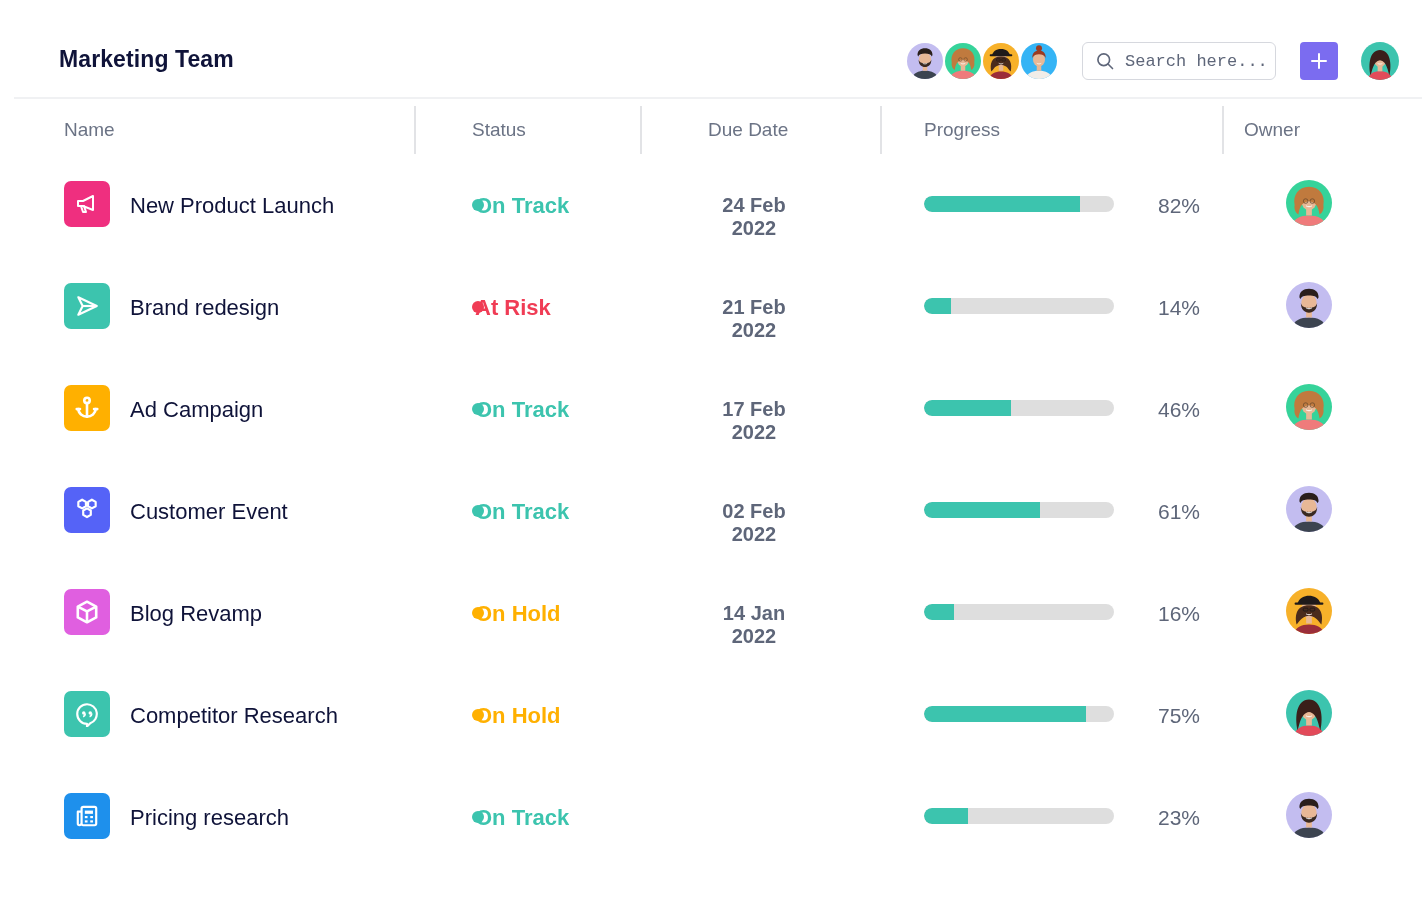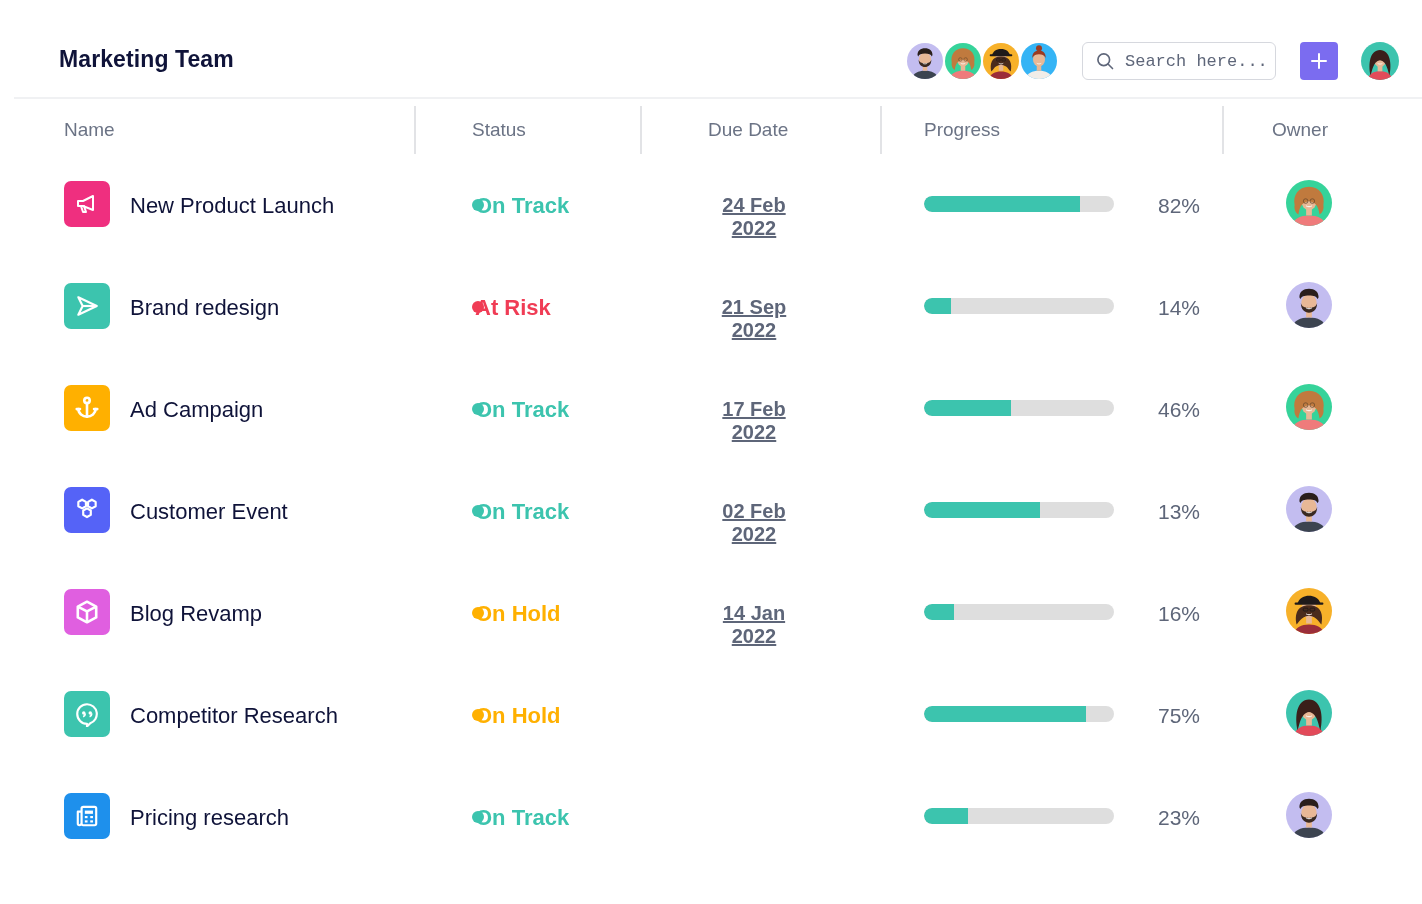--- a/index.html
+++ b/index.html
@@ -21,21 +21,21 @@
   .me-avatar { position: absolute; left: 1347px; top: 42px; width: 38px; height: 38px; border-radius: 50%; overflow: hidden; }
 
   .col-head { position: absolute; top: 119px; font-size: 19px; color: #6b7385; }
   .col-sep { position: absolute; top: 106px; width: 2px; height: 48px; background: #e2e3e6; }
 
   .row { position: absolute; left: 0; width: 1422px; height: 102px; }
   .proj-icon { position: absolute; left: 64px; width: 46px; height: 46px; border-radius: 7px; display: flex; align-items: center; justify-content: center; }
   .proj-name { position: absolute; left: 130px; font-size: 22px; color: #0f1339; }
   .status-dot { position: absolute; left: 472px; width: 12px; height: 12px; border-radius: 50%; }
   .status-label { position: absolute; left: 475px; font-size: 22px; font-weight: 600; }
-  .due { position: absolute; left: 698px; width: 112px; text-align: center; font-size: 20px; color: #5e6679; font-weight: 600; text-decoration: underline; }
+  .due { position: absolute; left: 698px; width: 112px; text-align: center; font-size: 20px; color: #5e6679; font-weight: 600; }
   .bar { position: absolute; left: 924px; width: 190px; height: 16px; background: #dedede; border-radius: 8px; overflow: hidden; }
   .bar .fill { height: 100%; background: #3cc4ae; border-radius: 8px 0 0 8px; }
   .pct { position: absolute; left: 1130px; font-size: 21px; color: #5e6679; margin-left: 28px; }
   .owner { position: absolute; left: 1286px; width: 46px; height: 46px; border-radius: 50%; overflow: hidden; }
 </style>
 </head>
 <body>
 
 <div class="header">
   <div class="page-title">Marketing Team</div>
@@ -109,21 +109,21 @@
 </div>
 
 <div class="col-head" style="left:64px">Name</div>
 <div class="col-sep" style="left:414px"></div>
 <div class="col-head" style="left:472px">Status</div>
 <div class="col-sep" style="left:640px"></div>
 <div class="col-head" style="left:708px">Due Date</div>
 <div class="col-sep" style="left:880px"></div>
 <div class="col-head" style="left:924px">Progress</div>
 <div class="col-sep" style="left:1222px"></div>
-<div class="col-head" style="left:1272px">Owner</div>
+<div class="col-head" style="left:1244px">Owner</div>
 
 <div id="rows">
     <div class="row" style="top: 154px;">
       <div class="proj-icon" style="top:27px;background:#ef2f7f">
         <svg width="24" height="24" viewBox="0 0 24 24" fill="none" stroke="#fff" stroke-width="2" stroke-linejoin="round" stroke-linecap="round">
           <path d="M3 9h5l10-5v14l-10-4H3z"></path>
           <path d="M6 14l2 6h3l-2-6"></path>
         </svg>
       </div>
       <div class="proj-name" style="top:39px">New Product Launch</div>
@@ -148,21 +148,21 @@
     <div class="row" style="top: 256px;">
       <div class="proj-icon" style="top:27px;background:#3cc4ae">
         <svg width="26" height="26" viewBox="0 0 24 24" fill="none" stroke="#fff" stroke-width="2" stroke-linejoin="round">
           <path d="M4 4l17 8-17 8 4-8z"></path>
           <line x1="8" y1="12" x2="21" y2="12"></line>
         </svg>
       </div>
       <div class="proj-name" style="top:39px">Brand redesign</div>
       <div class="status-dot" style="top:45px;background:#f03c55"></div>
       <div class="status-label" style="top:39px;color:#f03c55">At Risk</div>
-      <div class="due" style="top:40px">21 Sep 2022</div>
+      <div class="due" style="top:40px">21 Feb 2022</div>
       <div class="bar" style="top:42px">
         <div class="fill" style="width:14%"></div>
       </div>
       <div class="pct" style="top:40px">14%</div>
       <div class="owner" style="top:26px"><svg width="100%" height="100%" viewBox="0 0 48 48">
           <rect width="48" height="48" fill="#c3bdf0"></rect>
           <path d="M6 48c2-8 9-11 18-11s16 3 18 11z" fill="#3c4450"></path>
           <rect x="21" y="29" width="6" height="8" fill="#e8b896"></rect>
           <ellipse cx="24" cy="22" rx="8" ry="9.5" fill="#e8b896"></ellipse>
           <path d="M14 16c0-6 4-9 10-9s10 3 10 9l-1 2c-1-3-4-4-9-4s-8 1-9 4z" fill="#2a1f1b"></path>
@@ -207,21 +207,21 @@
           <path d="M12 10.5l3.5 2v4l-3.5 2-3.5-2v-4z"></path>
         </svg>
       </div>
       <div class="proj-name" style="top:39px">Customer Event</div>
       <div class="status-dot" style="top:45px;background:#3cc4ae"></div>
       <div class="status-label" style="top:39px;color:#3cc4ae">On Track</div>
       <div class="due" style="top:40px">02 Feb 2022</div>
       <div class="bar" style="top:42px">
         <div class="fill" style="width:61%"></div>
       </div>
-      <div class="pct" style="top:40px">13%</div>
+      <div class="pct" style="top:40px">61%</div>
       <div class="owner" style="top:26px"><svg width="100%" height="100%" viewBox="0 0 48 48">
           <rect width="48" height="48" fill="#c3bdf0"></rect>
           <path d="M6 48c2-8 9-11 18-11s16 3 18 11z" fill="#3c4450"></path>
           <rect x="21" y="29" width="6" height="8" fill="#e8b896"></rect>
           <ellipse cx="24" cy="22" rx="8" ry="9.5" fill="#e8b896"></ellipse>
           <path d="M14 16c0-6 4-9 10-9s10 3 10 9l-1 2c-1-3-4-4-9-4s-8 1-9 4z" fill="#2a1f1b"></path>
           <path d="M15.5 22c0 7 4 10 8.5 10s8.5-3 8.5-10c-1 4-4 5-8.5 5s-7.5-1-8.5-5z" fill="#3a2a22"></path>
           <path d="M21 27c1.5 1.2 4.5 1.2 6 0" stroke="#fff" stroke-width="1" fill="none"></path>
         </svg></div>
     </div>

